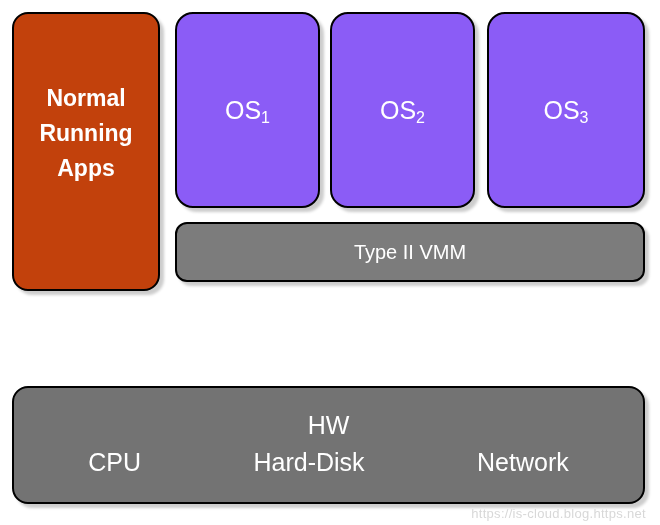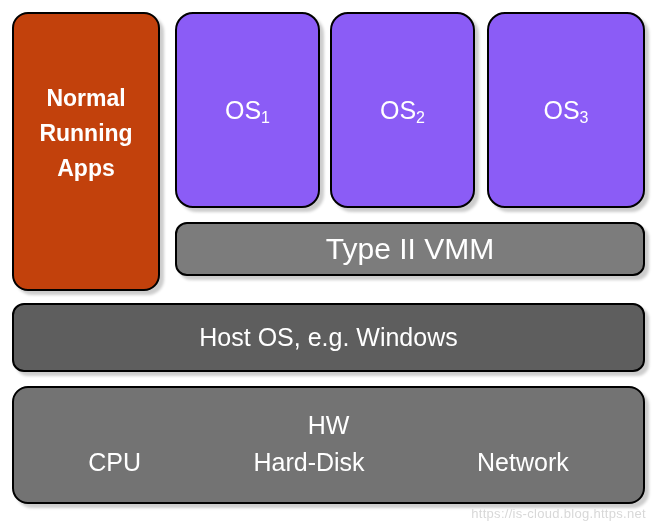--- a/index.html
+++ b/index.html
@@ -79,23 +79,23 @@
     vertical-align: baseline;
     position: relative;
     bottom: -4px;
   }
 
   
   #vmm-block {
     left: 175px;
     top: 222px;
     width: 470px;
-    height: 54px;
+    height: 60px;
     background: #7c7c7c;
-    font-size: 30px;
+    font-size: 20px;
     border-radius: 12px;
   }
 
   
   #hostos-block {
     left: 12px;
     top: 303px;
     width: 633px;
     height: 69px;
     background: #5e5e5e;
@@ -166,23 +166,20 @@
   </div>
 
   <div class="block os-block" id="os-3">
     <span class="os-label"><span>OS</span><sub>3</sub></span>
   </div>
 
   <div class="block" id="vmm-block">
     <span>Type II VMM</span>
   </div>
 
-  <div class="block" id="hostos-block">
-    <span>Host OS, e.g. Windows</span>
-  </div>
 
   <div class="block" id="hw-block">
     <div id="hw-title">HW</div>
     <div id="hw-components">
       <span class="hw-item">CPU</span>
       <span class="hw-item">Hard-Disk</span>
       <span class="hw-item">Network</span>
     </div>
   </div>
 

